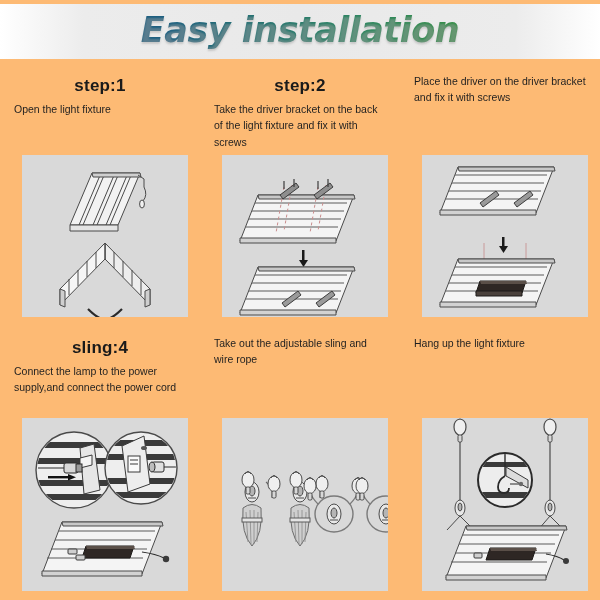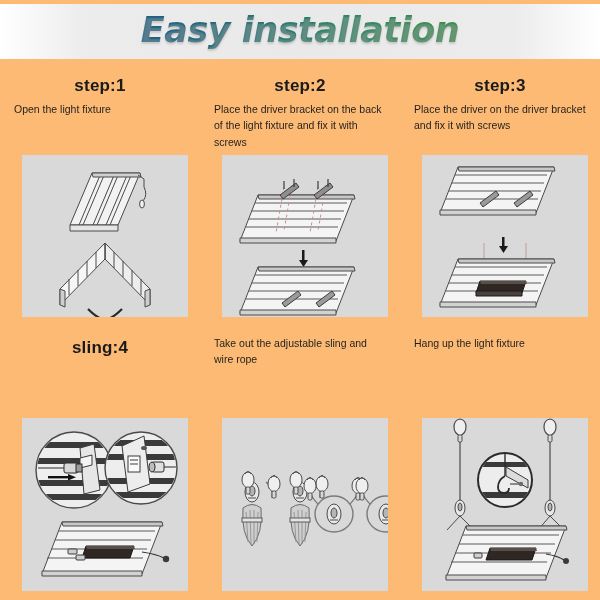--- a/index.html
+++ b/index.html
@@ -108,21 +108,21 @@
               <path d="M30,66 q8,8 14,10" stroke="#2a2a2a" stroke-width="2.2"></path>
               <path d="M64,66 q-8,8 -14,10" stroke="#2a2a2a" stroke-width="2.2"></path>
             </g>
           </g>
         </svg>
       </div>
     </div>
 
     <div class="cell row1">
       <div class="step-title">step:2</div>
-      <div class="step-desc">Place the driver bracket on the back of the light fixture and fix it with screws</div>
+      <div class="step-desc">Take the driver bracket on the back of the light fixture and fix it with screws</div>
       <div class="illus">
         <svg viewBox="0 0 166 162" xmlns="http://www.w3.org/2000/svg">
           <defs>
             <g id="panel2">
               <polygon points="34,0 130,0 112,46 16,46" fill="#f4f4f4" stroke="#4a4a4a" stroke-width="1"></polygon>
               <g stroke="#5a5a5a" stroke-width="1">
                 <line x1="31" y1="8" x2="123" y2="8"></line>
                 <line x1="28" y1="16" x2="120" y2="16"></line>
                 <line x1="25" y1="24" x2="117" y2="24"></line>
                 <line x1="22" y1="32" x2="114" y2="32"></line>
@@ -161,21 +161,20 @@
             <g fill="#9a9a9a" stroke="#3c3c3c" stroke-width="1">
               <polygon points="60,148 76,136 79,140 63,152"></polygon>
               <polygon points="94,148 110,136 113,140 97,152"></polygon>
             </g>
           </g>
         </svg>
       </div>
     </div>
 
     <div class="cell row1">
-      <div class="step-title">step:3</div>
       <div class="step-desc">Place the driver on the driver bracket and fix it with screws</div>
       <div class="illus">
         <svg viewBox="0 0 166 162" xmlns="http://www.w3.org/2000/svg">
           <defs>
             <g id="panel3">
               <polygon points="34,0 130,0 112,46 16,46" fill="#f4f4f4" stroke="#4a4a4a" stroke-width="1"></polygon>
               <g stroke="#5a5a5a" stroke-width="1">
                 <line x1="31" y1="8" x2="123" y2="8"></line>
                 <line x1="28" y1="16" x2="120" y2="16"></line>
                 <line x1="25" y1="24" x2="117" y2="24"></line>
@@ -206,20 +205,21 @@
             <polygon points="58,126 104,126 100,138 54,138" fill="#2e2724" stroke="#1d1a18" stroke-width="1"></polygon>
             <polygon points="58,126 104,126 105,129 59,129" fill="#5a4f48"></polygon>
             <polygon points="54,136 100,136 100,141 54,141" fill="#4a413c" stroke="#1d1a18" stroke-width="1"></polygon>
           </g>
         </svg>
       </div>
     </div>
 
     <div class="cell row2">
       <div class="step-title">sling:4</div>
+      <div class="step-desc">Connect the lamp to the power supply,and connect the power cord</div>
       <div class="illus">
         <svg viewBox="0 0 166 173" xmlns="http://www.w3.org/2000/svg">
 
           <g>
             <circle cx="52" cy="52" r="38" fill="#eeeeee" stroke="#4a4a4a" stroke-width="1.4"></circle>
             <clipPath id="c4a">
                 <circle cx="52" cy="52" r="37"></circle>
               </clipPath>
             <g clip-path="url(#c4a)">
               <g fill="#3a3a3a">

